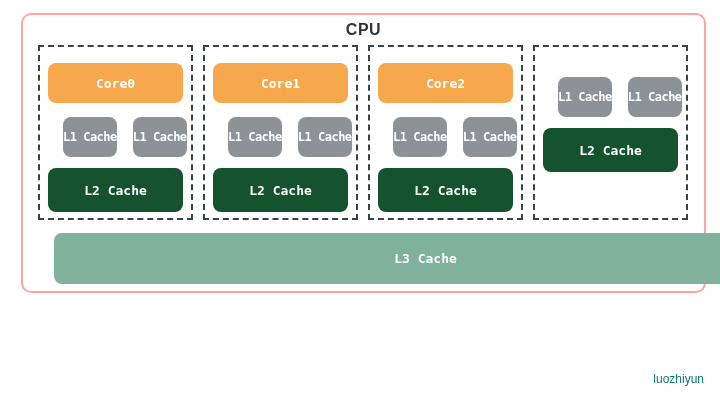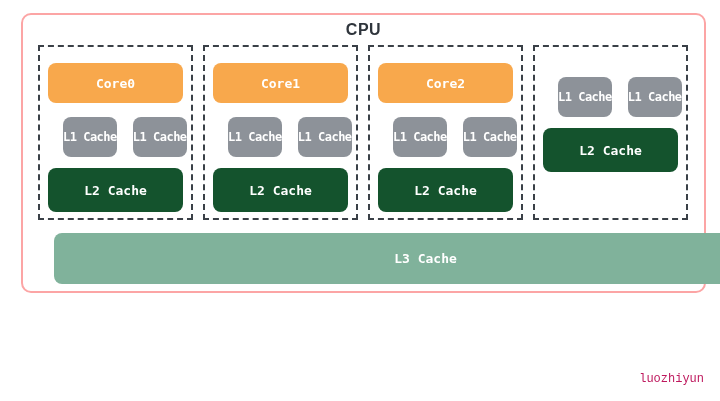--- a/index.html
+++ b/index.html
@@ -103,23 +103,23 @@
     top: 304px;
     width: 685px;
     height: 51px;
     background: #df8a69;
     font-size: 13px;
   }
   .watermark {
     position: absolute;
     right: 16px;
     top: 372px;
-    font-family: Liberation Mono, monospace;
+    font-family: Liberation Sans, sans-serif;
     font-size: 12px;
-    color: #be185d;
+    color: #0f766e;
   }
 </style>
 </head>
 <body>
 
 <div class="canvas">
 
   <div class="cpu-box">
     <div class="cpu-title">CPU</div>
 

